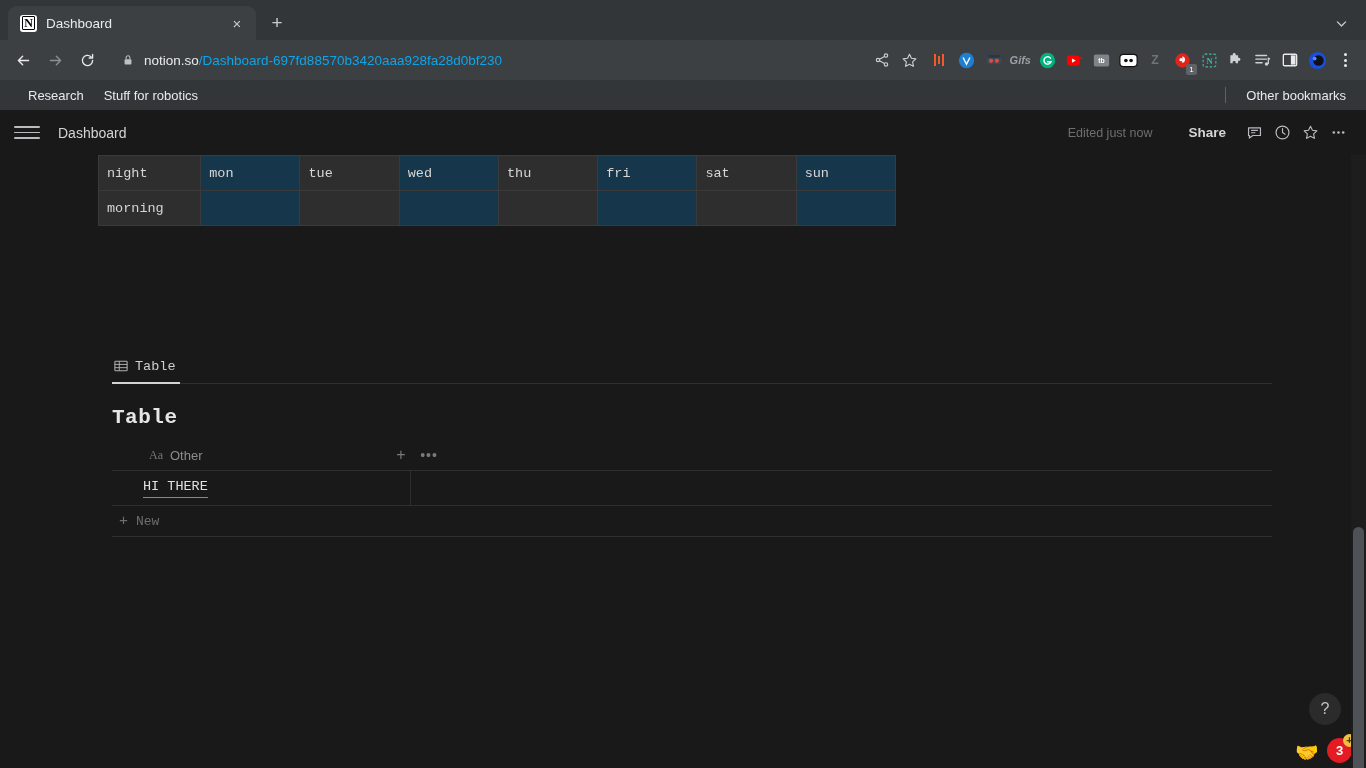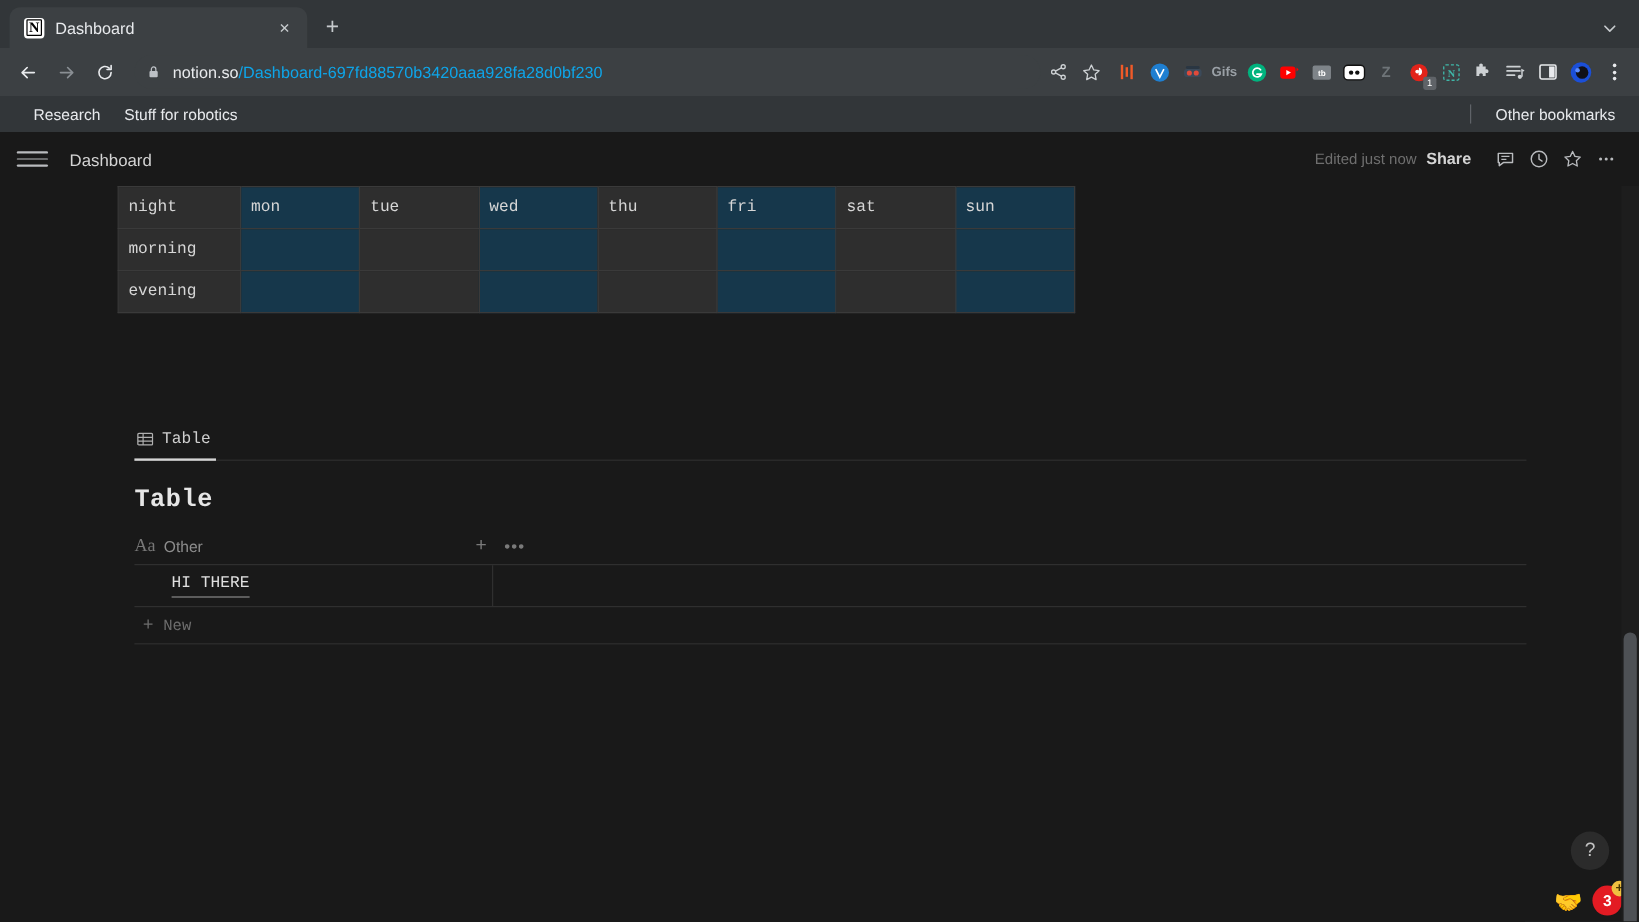--- a/index.html
+++ b/index.html
@@ -136,21 +136,21 @@
     color: #cdd1d4;
     position: relative;
   }
   .ext-row { display: flex; align-items: center; gap: 5px; flex: none; padding-left: 4px; }
   .ext {
     width: 22px; height: 22px;
     display: flex; align-items: center; justify-content: center;
     position: relative;
     flex: none;
   }
-  .ext-gifs { font-size: 11px; color: #9aa0a6; font-weight: 700; width: auto; }
+  .ext-gifs { font-size: 11px; color: #9aa0a6; font-weight: 700; width: auto; font-style: italic; }
   .badge-sm {
     position: absolute;
     right: -4px; bottom: -4px;
     background: #5f6368;
     color: #fff;
     font-size: 8px;
     line-height: 11px;
     min-width: 11px;
     text-align: center;
     border-radius: 2px;
@@ -213,21 +213,21 @@
   .crumb {
     font-size: 14px;
     color: #d4d4d4;
     padding: 3px 6px;
     border-radius: 3px;
   }
   .topbar-spacer { flex: 1; }
   .edited {
     font-size: 12.5px;
     color: #6f6f6f;
-    margin-right: 0;
+    margin-right: 28px;
     white-space: nowrap;
   }
   .share-btn {
     font-size: 13.5px;
     color: #d4d4d4;
     font-weight: 600;
     padding: 4px 8px;
     border-radius: 3px;
     margin-right: 6px;
   }
@@ -319,21 +319,21 @@
   }
   .db-col-name {
     width: 275px;
     display: flex;
     align-items: center;
     gap: 7px;
     font-size: 13px;
     color: #8d8d8d;
     height: 31px;
   }
-  .aa { font-size: 15px; color: #777; font-family: "Liberation Serif", serif; }
+  .aa { font-size: 12px; color: #777; font-family: "Liberation Serif", serif; margin-left: 37px; }
   .db-add-col, .db-col-menu {
     width: 28px; height: 28px;
     display: flex; align-items: center; justify-content: center;
     color: #7a7a7a;
     font-size: 16px;
   }
   .db-col-menu { font-size: 14px; letter-spacing: 1px; }
 
   .db-row {
     display: flex;
@@ -669,30 +669,20 @@
             <tr>
               <td class="c-dark">morning</td>
               <td class="c-blue"></td>
               <td class="c-dark"></td>
               <td class="c-blue"></td>
               <td class="c-dark"></td>
               <td class="c-blue"></td>
               <td class="c-dark"></td>
               <td class="c-blue"></td>
             </tr>
-            <tr>
-              <td class="c-dark">evening</td>
-              <td class="c-blue"></td>
-              <td class="c-dark"></td>
-              <td class="c-blue"></td>
-              <td class="c-dark"></td>
-              <td class="c-blue"></td>
-              <td class="c-dark"></td>
-              <td class="c-blue"></td>
-            </tr>
           </tbody>
         </table>
       </div>
 
       <div class="db">
 
         <div class="db-tabs">
           <div class="db-tab active">
             <span class="grid-icon">
               <svg width="14" height="14" viewBox="0 0 16 16">

